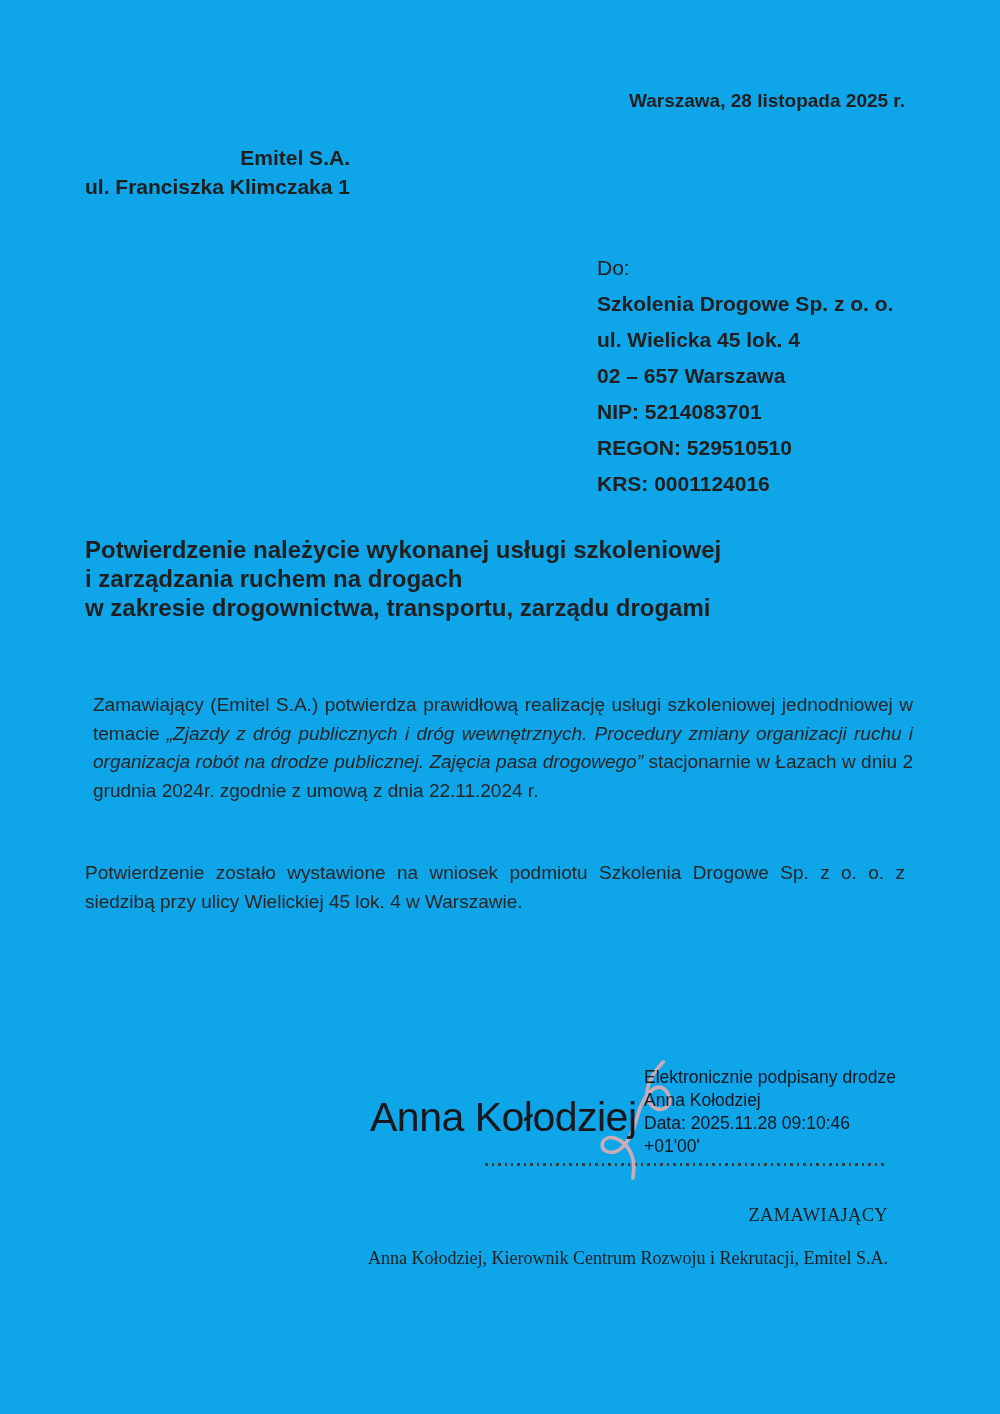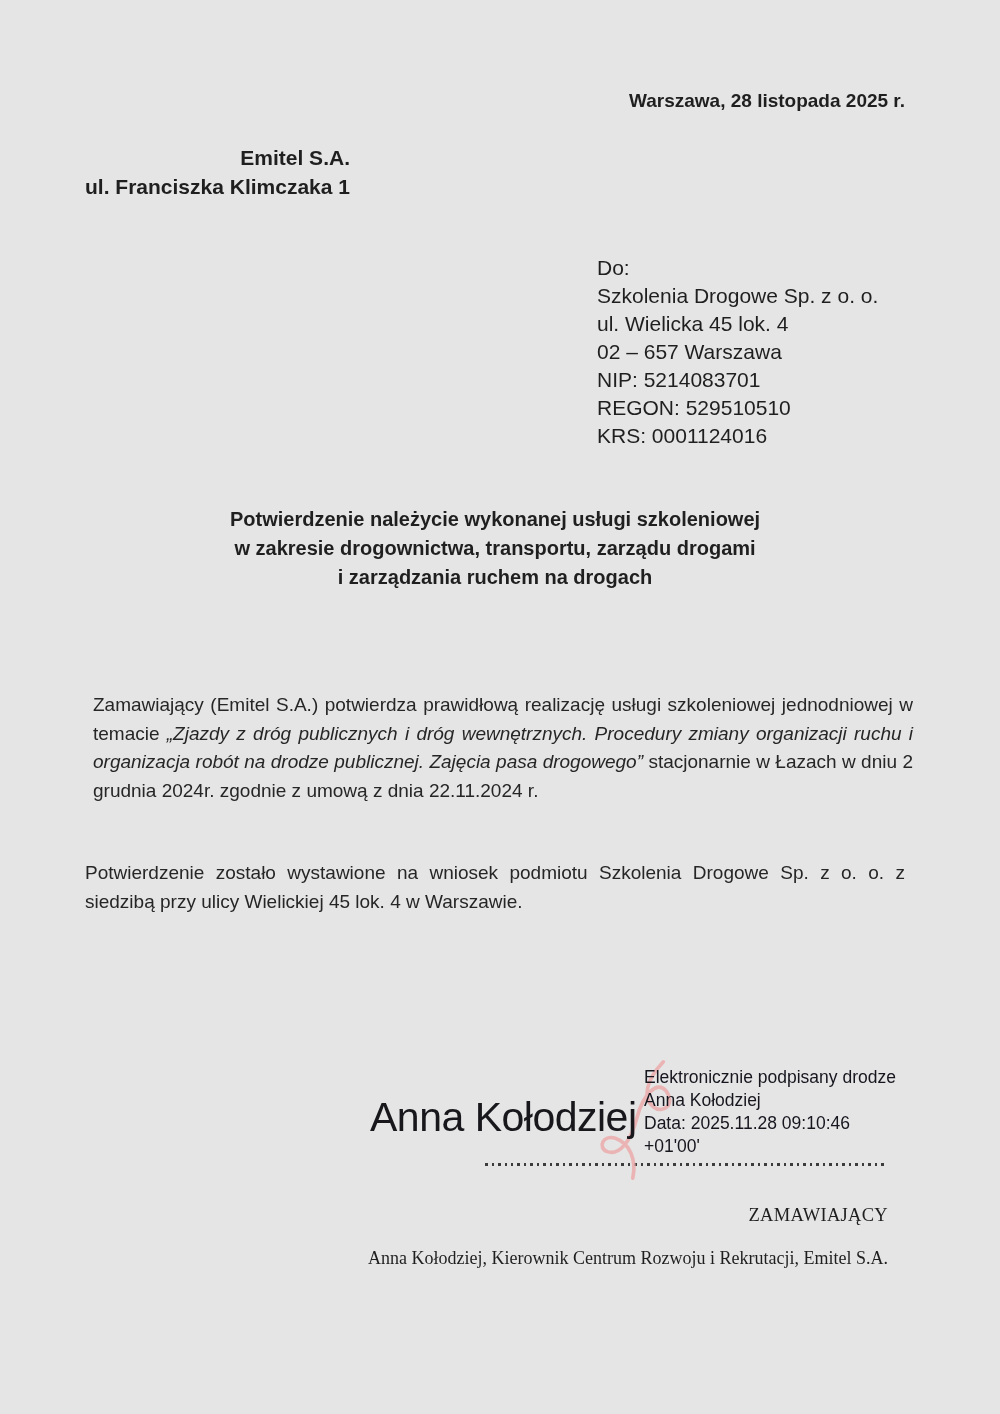--- a/index.html
+++ b/index.html
@@ -4,21 +4,21 @@
 <style>
   html, body {
     margin: 0;
     padding: 0;
     background: #ffffff;
   }
   .page {
     position: relative;
     width: 1000px;
     height: 1414px;
-    background: #e5e5e5;
+    background: #0ea5e9;
     font-family: "Liberation Sans", "DejaVu Sans", sans-serif;
     color: #222222;
     overflow: hidden;
   }
   .abs { position: absolute; }
 
   .date-line {
     top: 90px;
     right: 95px;
     font-size: 19px;
@@ -37,28 +37,27 @@
   }
 
   .recipient-block {
     left: 597px;
     top: 254px;
     font-size: 21px;
     line-height: 28px;
     color: #1f1f1f;
   }
   .recipient-block .label { font-weight: normal; }
-  .recipient-block .r-line { font-weight: normal; }
+  .recipient-block .r-line { font-weight: bold; margin-top: 8px; }
 
   .doc-title {
     left: 85px;
-    top: 505px;
+    top: 535px;
     width: 820px;
-    text-align: center;
-    font-size: 20px;
+    font-size: 24px;
     font-weight: bold;
     line-height: 29px;
     color: #1f1f1f;
   }
 
   .paragraph {
     left: 85px;
     width: 820px;
     font-size: 19px;
     line-height: 28.5px;
@@ -141,22 +140,22 @@
     <div class="r-line">Szkolenia Drogowe Sp. z o. o.</div>
     <div class="r-line">ul. Wielicka 45 lok. 4</div>
     <div class="r-line">02 – 657 Warszawa</div>
     <div class="r-line">NIP: 5214083701</div>
     <div class="r-line">REGON: 529510510</div>
     <div class="r-line">KRS: 0001124016</div>
   </div>
 
   <div class="abs doc-title">
     <div>Potwierdzenie należycie wykonanej usługi szkoleniowej</div>
+    <div>i zarządzania ruchem na drogach</div>
     <div>w zakresie drogownictwa, transportu, zarządu drogami</div>
-    <div>i zarządzania ruchem na drogach</div>
   </div>
 
   <p class="abs paragraph para-1"><span>Zamawiający (Emitel S.A.) potwierdza prawidłową realizację usługi szkoleniowej jednodniowej  w temacie </span><span class="italic">„Zjazdy z dróg publicznych i dróg wewnętrznych. Procedury zmiany organizacji ruchu i organizacja robót na drodze publicznej. Zajęcia pasa drogowego”</span><span> stacjonarnie w Łazach w dniu 2 grudnia 2024r.  zgodnie z umową z dnia 22.11.2024 r.</span></p>
 
   <p class="abs paragraph para-2">Potwierdzenie zostało wystawione na wniosek podmiotu Szkolenia Drogowe Sp. z o. o. z siedzibą przy ulicy Wielickiej 45 lok. 4 w Warszawie.</p>
 
   <div class="abs signature-name">Anna Kołodziej</div>
 
   <svg class="abs flourish" viewBox="0 0 100 120" fill="none" xmlns="http://www.w3.org/2000/svg">
     <path d="M68 3 C50 22 48 39 58 47 C68 55 80 44 71 32 C62 20 48 35 42 58 C36 81 25 95 13 91 C3 87 9 74 21 78 C35 83 42 99 38 117" stroke-width="3.6" stroke-linecap="round" fill="none" opacity="0.85" stroke="#ecabab"></path>

